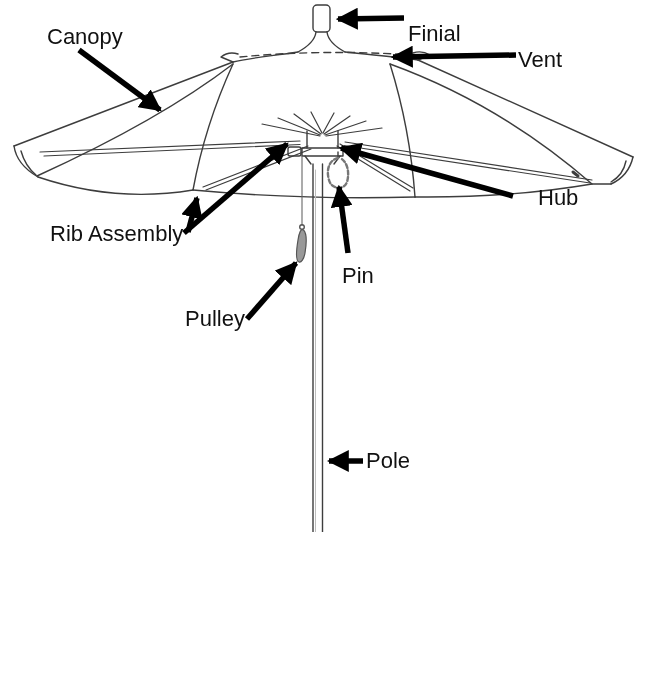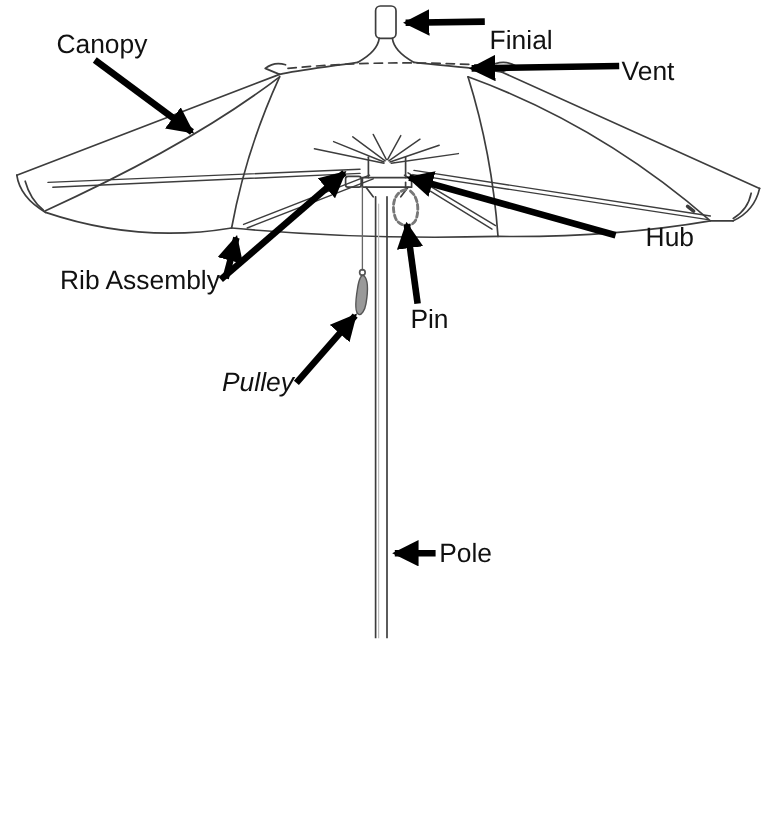--- a/index.html
+++ b/index.html
@@ -161,17 +161,17 @@
       <line x1="241" y1="602" x2="311" y2="602" marker-end="url(#ah)"></line>
       <line x1="452" y1="663" x2="390" y2="663" marker-end="url(#ah)"></line>
     </g>
   </svg>
 
   <div class="part-label" style="left:47px;  top:25px;">Canopy</div>
   <div class="part-label" style="left:408px; top:22px;">Finial</div>
   <div class="part-label" style="left:518px; top:48px;">Vent</div>
   <div class="part-label" style="left:514px; top:186px;margin-left:24px;">Hub</div>
   <div class="part-label" style="left:50px;  top:222px;text-align:center;">Rib Assembly</div>
-  <div class="part-label" style="left:342px; top:254px;">Pin</div>
-  <div class="part-label" style="left:185px; top:307px;font-style:italic;">Pulley</div>
+  <div class="part-label" style="left:342px; top:264px;">Pin</div>
+  <div class="part-label" style="left:185px; top:307px;">Pulley</div>
   <div class="part-label" style="left:366px; top:449px;">Pole</div>
 
 </div>
 
 </body></html>

